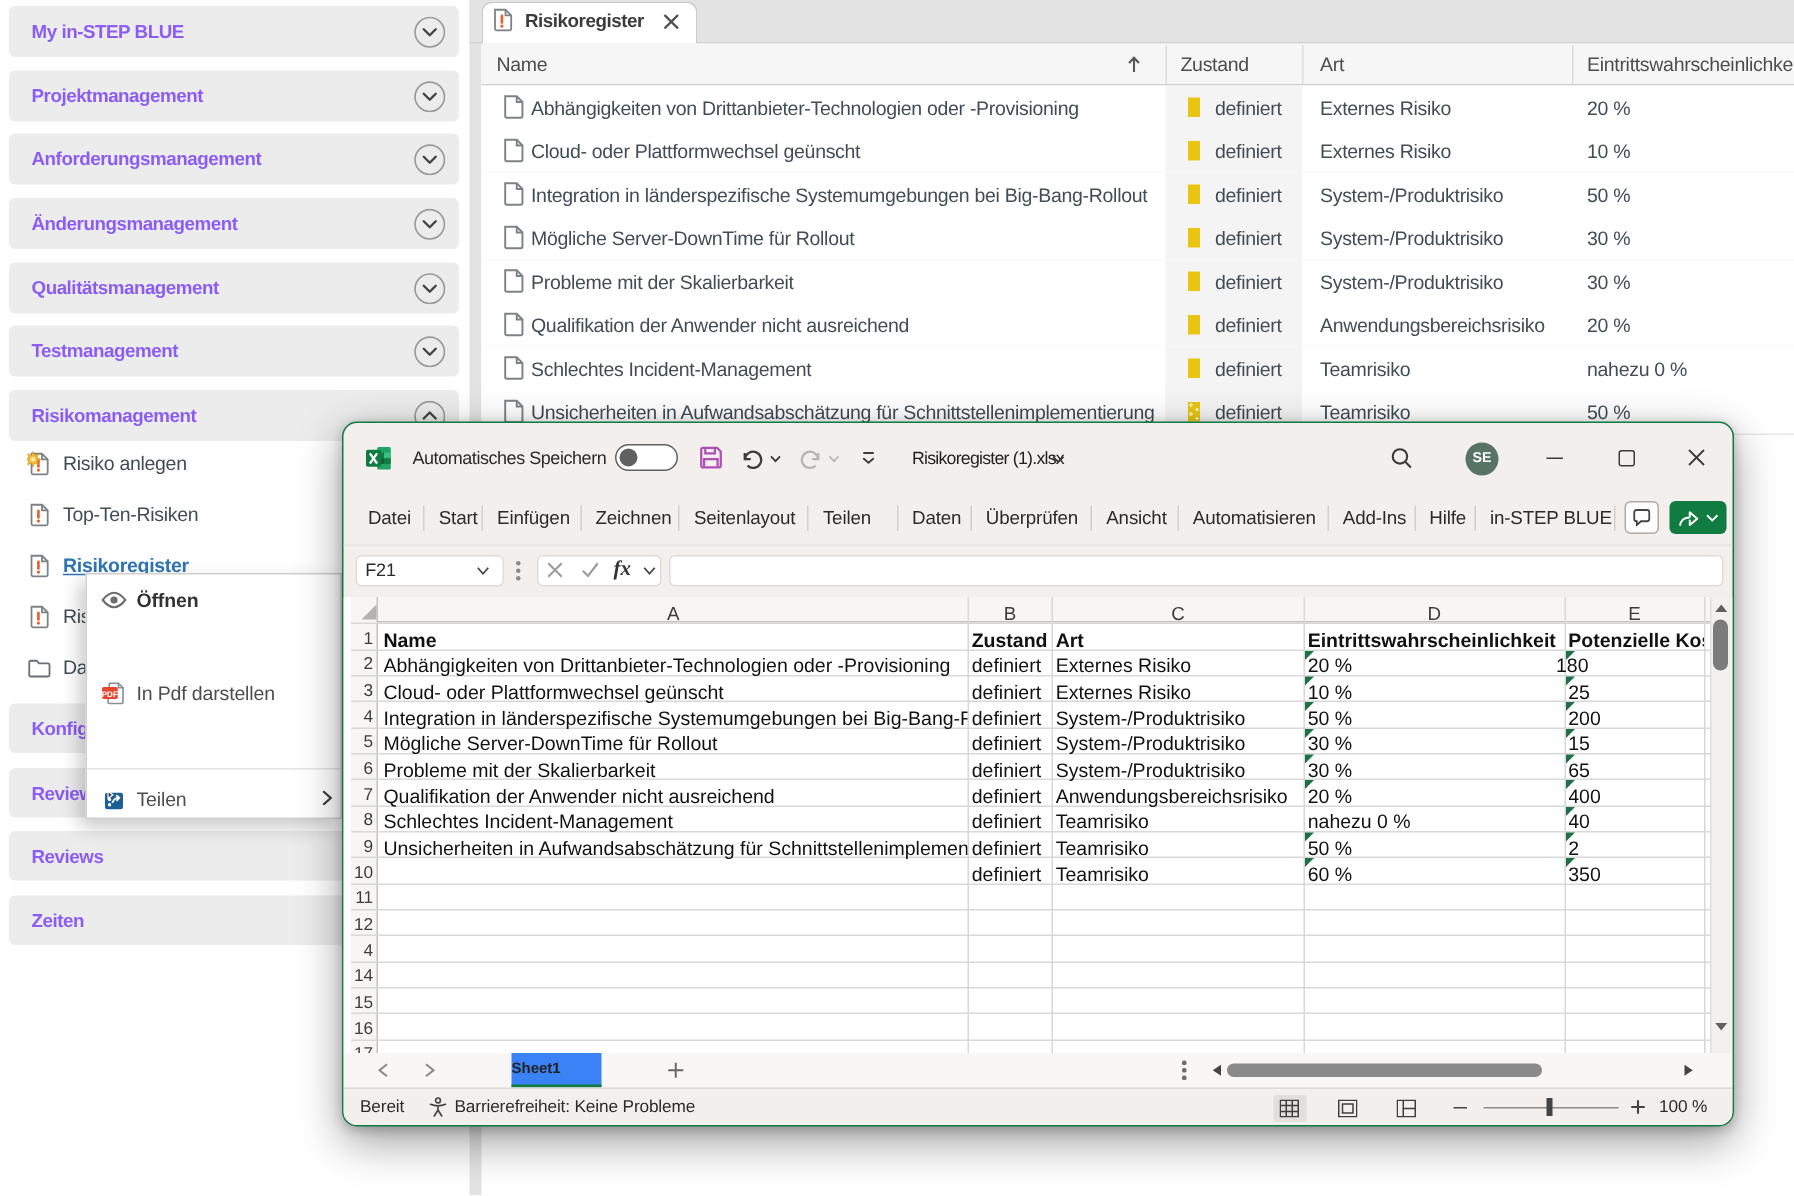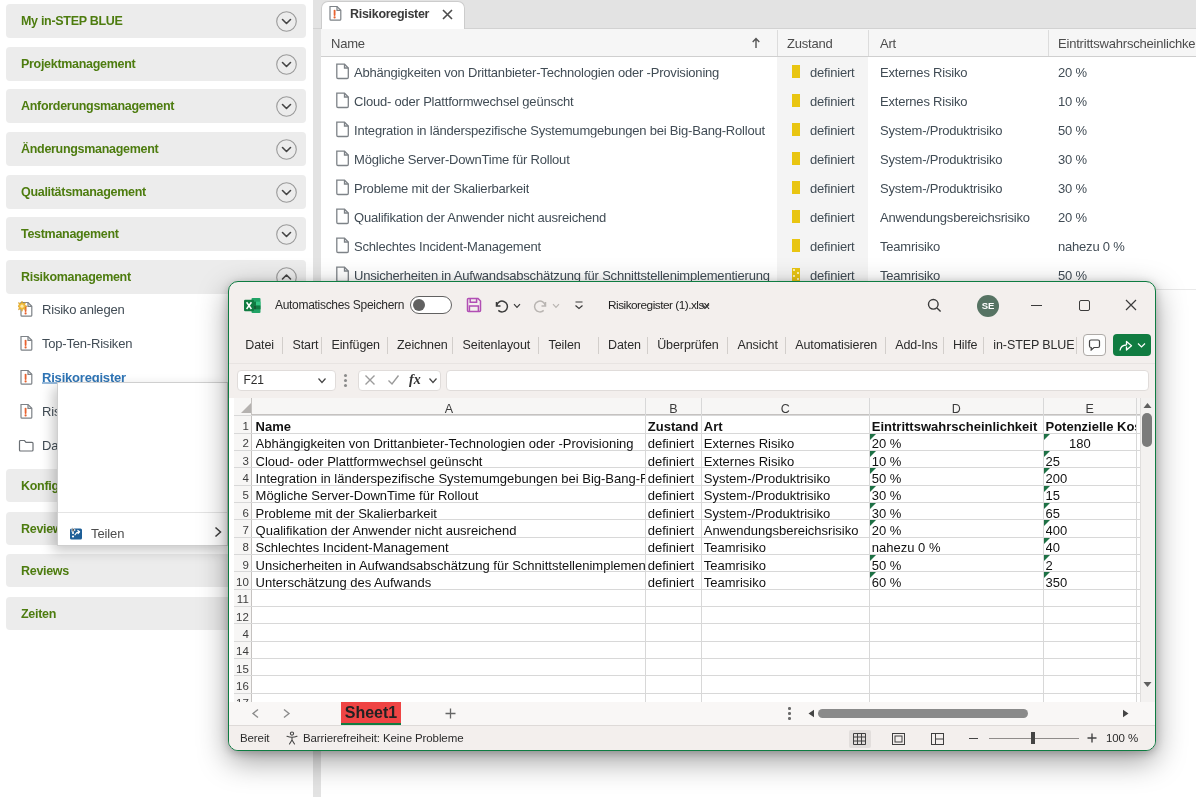--- a/index.html
+++ b/index.html
@@ -1,20 +1,20 @@
 <!DOCTYPE html>
 <html><head><meta charset="utf-8">
 <style>
 html,body{margin:0;padding:0}
 body{width:1196px;height:797px;position:relative;overflow:hidden;background:#fff;
      font-family:"Liberation Sans",sans-serif;}
 .abs{position:absolute}
 .acc{position:absolute;left:6px;width:300px;height:34px;background:#ececec;border-radius:4px;}
 .acc .t{position:absolute;left:15px;top:50%;transform:translateY(-50%);
-        font-size:12.5px;font-weight:bold;color:#4d7c0f;letter-spacing:-0.3px;white-space:nowrap}
+        font-size:12.5px;font-weight:bold;color:#8b5cf6;letter-spacing:-0.3px;white-space:nowrap}
 .acc svg{position:absolute;right:9px;top:50%;margin-top:-10.5px}
 .sub{position:absolute;left:0;width:307px;height:34px;}
 .sub .ic{position:absolute;left:18px;top:50%;margin-top:-8px}
 .sub .t{position:absolute;left:42px;top:50%;transform:translateY(-50%);font-size:13px;
         letter-spacing:-0.2px;color:#414c55;white-space:nowrap}
 .hrow{position:absolute;height:29px;border-bottom:1px solid #e9e9e9;background:#fff;left:321px;width:875px;overflow:hidden}
 .cell{position:absolute;top:50%;transform:translateY(-50%);font-size:13px;letter-spacing:-0.2px;color:#414c55;white-space:nowrap}
 .mi{position:absolute;left:0;width:100%;height:31px}
 .mi .ic{position:absolute;left:9px;top:50%;margin-top:-8px}
 .mi .t{position:absolute;left:33px;top:50%;transform:translateY(-50%);font-size:13px;color:#4d4d4d;white-space:nowrap;letter-spacing:-0.1px}
@@ -272,20 +272,36 @@
         <path d="M1.8 1.2 h7.7 l3.8 3.8 V14.3 a1.2 1.2 0 0 1 -1.2 1.2 H3 a1.2 1.2 0 0 1 -1.2 -1.2 Z" fill="#fff" stroke="#7d8287" stroke-width="1.3"></path>
         <path d="M9.5 1.2 V5 H13.3" fill="none" stroke="#7d8287" stroke-width="1.3"></path>
       </svg></div>
     <span class="cell" style="left:33px;max-width:420px;overflow:hidden;display:inline-block">Unsicherheiten in Aufwandsabschätzung für Schnittstellenimplementierung</span>
     <div class="abs" style="left:471px;top:8px;width:8px;height:13px;background:#e9c511;background-image:radial-gradient(circle at 2px 2px,#fdf2b0 1px,transparent 1.2px),radial-gradient(circle at 6px 5px,#fdf2b0 1px,transparent 1.2px),radial-gradient(circle at 2px 8px,#fdf2b0 1px,transparent 1.2px),radial-gradient(circle at 6px 11px,#fdf2b0 1px,transparent 1.2px)"></div>
     <span class="cell" style="left:489px">definiert</span>
     <span class="cell" style="left:559px">Teamrisiko</span>
     <span class="cell" style="left:737px">50 %</span>
   </div>
 <div class="abs" style="left:57px;top:382px;width:171px;height:164px;background:#fff;border:1px solid #cfcfcf;box-sizing:border-box;box-shadow:-4px 5px 12px rgba(0,0,0,0.22)">
+<div class="mi" style="top:1px">
+      <span class="ic"><svg width="18" height="16" viewBox="0 0 18 16">
+          <path d="M1.5 8 C4 4.7 7 3.2 9 3.2 C11 3.2 14 4.7 16.5 8 C14 11.3 11 12.8 9 12.8 C7 12.8 4 11.3 1.5 8 Z" fill="none" stroke="#6d6d6d" stroke-width="1.4"></path>
+          <circle cx="9" cy="8" r="2.4" fill="#6d6d6d"></circle>
+        </svg></span>
+      <span class="t" style="font-weight:bold;color:#333">Öffnen</span>
+    </div>
+<div class="mi" style="top:63px">
+      <span class="ic"><svg width="17" height="17" viewBox="0 0 17 17">
+          <path d="M6 1.5 h6 l3 3 V14 a1 1 0 0 1 -1 1 H6 a1 1 0 0 1 -1 -1 Z" fill="#fff" stroke="#8a8f94" stroke-width="1.1"></path>
+          <path d="M12 1.5 V4.5 H15" fill="none" stroke="#8a8f94" stroke-width="1.1"></path>
+          <rect x="1" y="4" width="10.5" height="8" rx="1.2" fill="#e5472d"></rect>
+          <text x="6.2" y="10.4" font-size="5.4" font-weight="bold" fill="#fff" text-anchor="middle" font-family="Liberation Sans">PDF</text>
+        </svg></span>
+      <span class="t">In Pdf darstellen</span>
+    </div>
 <div class="abs" style="left:0;top:129px;width:100%;height:1px;background:#e4e4e4"></div>
 <div class="mi" style="top:134px">
       <span class="ic"><svg width="18" height="18" viewBox="0 0 18 18">
           <path d="M4.5 3.5 h9 a1.5 1.5 0 0 1 1.5 1.5 v8 a1.5 1.5 0 0 1 -1.5 1.5 h-9 a1.5 1.5 0 0 1 -1.5 -1.5 v-8 a1.5 1.5 0 0 1 1.5 -1.5 Z" fill="#1d5e97"></path>
           <circle cx="6" cy="8" r="1.1" fill="#fff"></circle>
           <circle cx="6" cy="11.5" r="1.1" fill="#fff"></circle>
           <path d="M8 9.8 C9.5 7.2 11 6.6 12.6 6.8 M12.6 6.8 L10.8 5.4 M12.6 6.8 L11 8.6" fill="none" stroke="#fff" stroke-width="1.2" stroke-linecap="round"></path>
           <path d="M5 2.5 L8.3 5 L5 7.2 Z" fill="#3c3c3c" stroke="#fff" stroke-width=".8"></path>
         </svg></span>
       <span class="t">Teilen</span>
@@ -450,21 +466,21 @@
 <div class="rnum" style="left:5px;top:410.58px;width:14.8px">17</div>
 <div class="xcell" style="left:26.6px;top:133.30px;width:389.0px;font-weight:bold;">Name</div>
 <div class="xcell" style="left:418.8px;top:133.30px;width:53.0px;font-weight:bold;">Zustand</div>
 <div class="xcell" style="left:474.8px;top:133.30px;width:164.99999999999994px;font-weight:bold;">Art</div>
 <div class="xcell" style="left:642.8px;top:133.30px;width:170.70000000000005px;font-weight:bold;">Eintrittswahrscheinlichkeit</div>
 <div class="xcell" style="left:816.5px;top:133.30px;width:90.29999999999995px;font-weight:bold;">Potenzielle Kosten</div>
 <div class="xcell" style="left:26.6px;top:150.63px;width:389.0px;">Abhängigkeiten von Drittanbieter-Technologien oder -Provisioning</div>
 <div class="xcell" style="left:418.8px;top:150.63px;width:53.0px;">definiert</div>
 <div class="xcell" style="left:474.8px;top:150.63px;width:164.99999999999994px;">Externes Risiko</div>
 <div class="xcell" style="left:642.8px;top:150.63px;width:170.70000000000005px;">20 %</div>
-<div class="xcell" style="left:840px;top:150.63px;width:90.29999999999995px;">180</div>
+<div class="xcell" style="left:774px;top:150.63px;width:90.29999999999995px;text-align:center;">180</div>
 <div class="tri" style="left:641.3px;top:151.63px"></div>
 <div class="tri" style="left:815px;top:151.63px"></div>
 <div class="xcell" style="left:26.6px;top:167.96px;width:389.0px;">Cloud- oder Plattformwechsel geünscht</div>
 <div class="xcell" style="left:418.8px;top:167.96px;width:53.0px;">definiert</div>
 <div class="xcell" style="left:474.8px;top:167.96px;width:164.99999999999994px;">Externes Risiko</div>
 <div class="xcell" style="left:642.8px;top:167.96px;width:170.70000000000005px;">10 %</div>
 <div class="xcell" style="left:816.5px;top:167.96px;width:90.29999999999995px;">25</div>
 <div class="tri" style="left:641.3px;top:168.96px"></div>
 <div class="tri" style="left:815px;top:168.96px"></div>
 <div class="xcell" style="left:26.6px;top:185.29px;width:389.0px;">Integration in länderspezifische Systemumgebungen bei Big-Bang-Rollout</div>
@@ -501,21 +517,20 @@
 <div class="xcell" style="left:642.8px;top:254.61px;width:170.70000000000005px;">nahezu 0 %</div>
 <div class="xcell" style="left:816.5px;top:254.61px;width:90.29999999999995px;">40</div>
 <div class="tri" style="left:815px;top:255.61px"></div>
 <div class="xcell" style="left:26.6px;top:271.94px;width:389.0px;">Unsicherheiten in Aufwandsabschätzung für Schnittstellenimplementierung</div>
 <div class="xcell" style="left:418.8px;top:271.94px;width:53.0px;">definiert</div>
 <div class="xcell" style="left:474.8px;top:271.94px;width:164.99999999999994px;">Teamrisiko</div>
 <div class="xcell" style="left:642.8px;top:271.94px;width:170.70000000000005px;">50 %</div>
 <div class="xcell" style="left:816.5px;top:271.94px;width:90.29999999999995px;">2</div>
 <div class="tri" style="left:641.3px;top:272.94px"></div>
 <div class="tri" style="left:815px;top:272.94px"></div>
-<div class="xcell" style="left:26.6px;top:289.27px;width:389.0px;">Unterschätzung des Aufwands</div>
 <div class="xcell" style="left:418.8px;top:289.27px;width:53.0px;">definiert</div>
 <div class="xcell" style="left:474.8px;top:289.27px;width:164.99999999999994px;">Teamrisiko</div>
 <div class="xcell" style="left:642.8px;top:289.27px;width:170.70000000000005px;">60 %</div>
 <div class="xcell" style="left:816.5px;top:289.27px;width:90.29999999999995px;">350</div>
 <div class="tri" style="left:641.3px;top:290.27px"></div>
 <div class="tri" style="left:815px;top:290.27px"></div>
 <div class="abs" style="left:910.5px;top:115.5px;width:15.5px;height:304.5px;background:#f3f1f0;border-left:1px solid #e0dedd;box-sizing:border-box"></div>
 <svg class="abs" style="left:913.5px;top:119.5px" width="9" height="7" viewBox="0 0 9 7">
       <path d="M4.5 1 L8.5 6 H0.5 Z" fill="#5f5f5f"></path>
     </svg>
@@ -523,21 +538,21 @@
 <svg class="abs" style="left:913.5px;top:399px" width="9" height="7" viewBox="0 0 9 7">
       <path d="M4.5 6 L8.5 1 H0.5 Z" fill="#5f5f5f"></path>
     </svg>
 <div class="abs" style="left:0;top:420px;width:100%;height:23px;background:#f9f7f6"></div>
 <svg class="abs" style="left:22px;top:426px" width="9" height="11" viewBox="0 0 9 11">
       <path d="M7 1.5 L2 5.5 L7 9.5" fill="none" stroke="#8c8c8c" stroke-width="1.4"></path>
     </svg>
 <svg class="abs" style="left:53px;top:426px" width="9" height="11" viewBox="0 0 9 11">
       <path d="M2 1.5 L7 5.5 L2 9.5" fill="none" stroke="#8c8c8c" stroke-width="1.4"></path>
     </svg>
-<div class="abs" style="left:112px;top:420px;width:60px;height:23px;background:#ef4444;border-bottom:2.5px solid #117c41;box-sizing:border-box;text-align:center;font-size:16px;font-weight:bold;color:#222;line-height:21px">Sheet1</div>
+<div class="abs" style="left:112px;top:420px;width:60px;height:23px;background:#3b82f6;border-bottom:2.5px solid #117c41;box-sizing:border-box;font-size:10px;font-weight:bold;color:#222;line-height:21px">Sheet1</div>
 <svg class="abs" style="left:216px;top:426px" width="11" height="11" viewBox="0 0 11 11">
       <path d="M5.5 0.5 V10.5 M0.5 5.5 H10.5" stroke="#666" stroke-width="1.3"></path>
     </svg>
 <div class="abs" style="left:559px;top:425px;width:2.5px;height:2.5px;background:#6b6b6b;border-radius:50%;box-shadow:0 5px 0 #6b6b6b,0 10px 0 #6b6b6b"></div>
 <svg class="abs" style="left:578px;top:427px" width="8" height="9" viewBox="0 0 8 9">
       <path d="M7 0.8 L1.5 4.5 L7 8.2 Z" fill="#444"></path>
     </svg>
 <div class="abs" style="left:589px;top:427px;width:210px;height:9px;background:#8a8a8a;border-radius:5px"></div>
 <svg class="abs" style="left:893px;top:427px" width="8" height="9" viewBox="0 0 8 9">
       <path d="M1 0.8 L6.5 4.5 L1 8.2 Z" fill="#444"></path>

